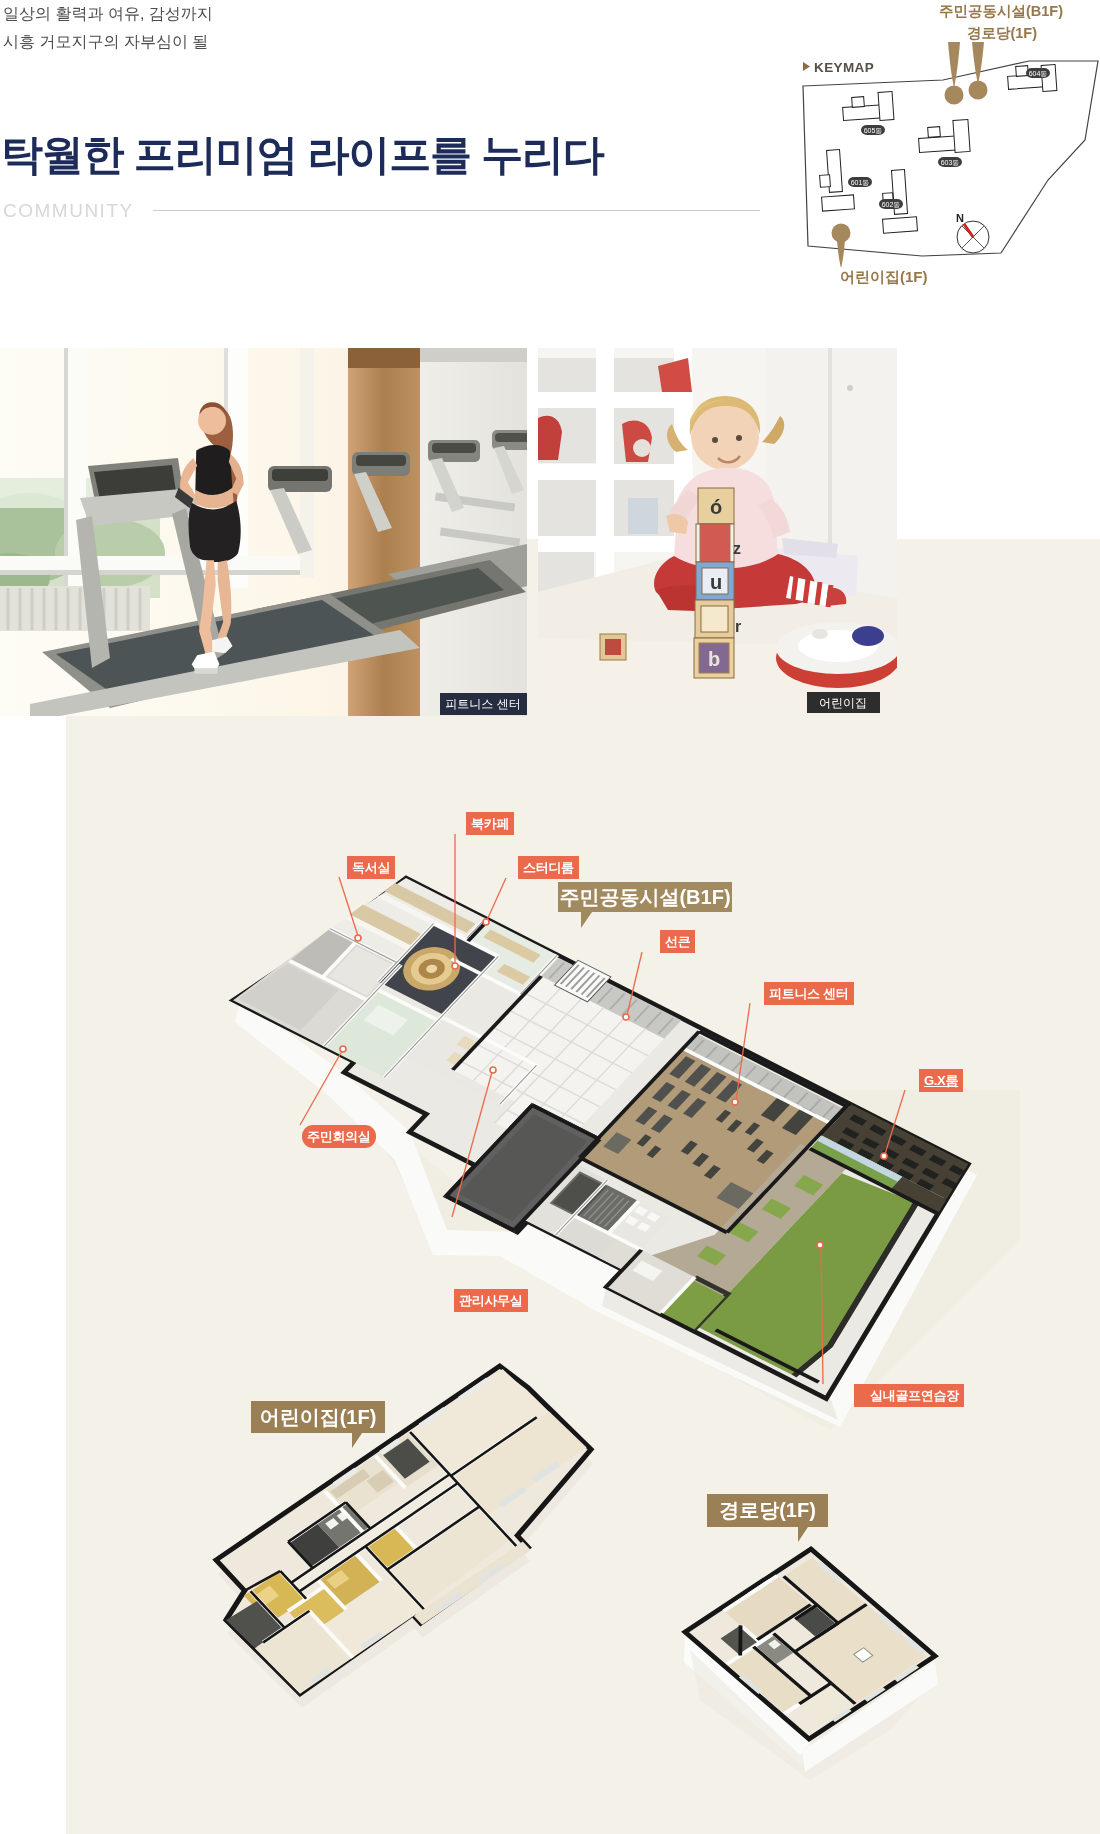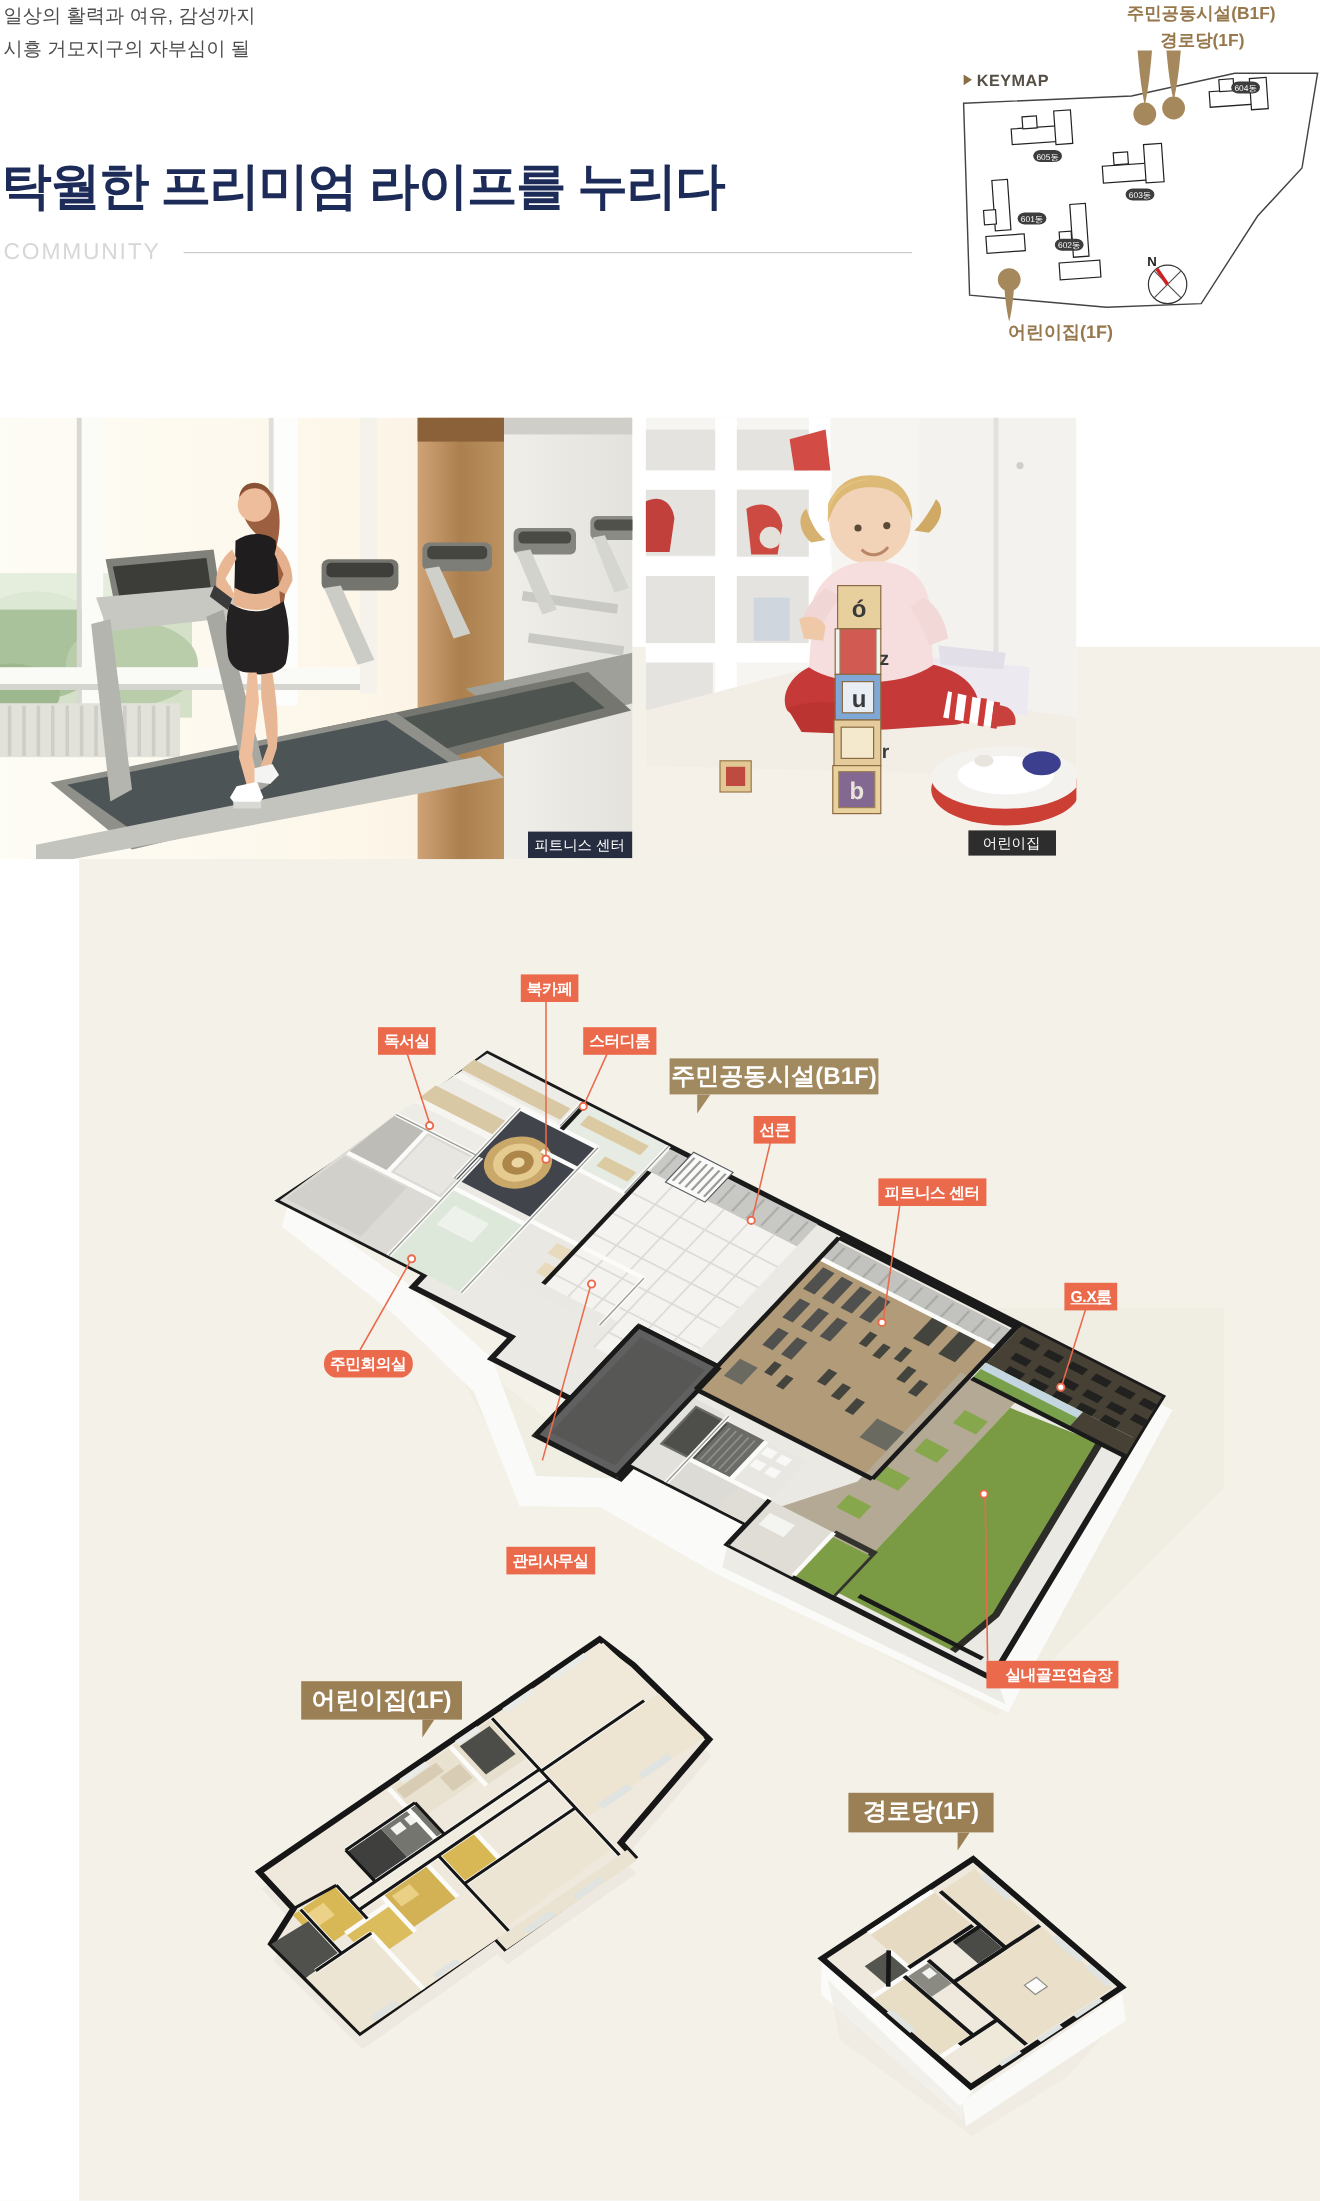--- a/index.html
+++ b/index.html
@@ -1,20 +1,20 @@
 <!DOCTYPE html>
 <html><head>
 <meta charset="utf-8">
 <style>
   html,body{margin:0;padding:0;}
   body{width:1100px;height:1834px;position:relative;background:#ffffff;overflow:hidden;
        font-family:"Liberation Sans", sans-serif;}
   .abs{position:absolute;}
   .olabel{position:absolute;background:#eb6a4b;color:#fff;font-size:13px;font-weight:bold;
-          line-height:23px;text-align:center;white-space:nowrap;padding:0 5px;letter-spacing:-0.3px;}
+          line-height:23px;text-align:center;white-space:nowrap;padding:0 5px;letter-spacing:-0.3px;margin-left:32px;}
 </style>
 </head>
 <body>
 
 <div class="abs" style="left:66px;top:539px;width:1034px;height:1295px;background:#f4f1e9;"></div>
 
 <div class="abs" style="left:3px;top:0;font-size:16px;line-height:27.5px;color:#4e4e4e;">일상의 활력과 여유, 감성까지<br>시흥 거모지구의 자부심이 될</div>
 
 <div class="abs" style="left:1px;top:79px;font-size:42px;font-weight:bold;color:#1c2b58;letter-spacing:-1.2px;margin-top:48px;">탁월한 프리미엄 라이프를 누리다</div>
 

